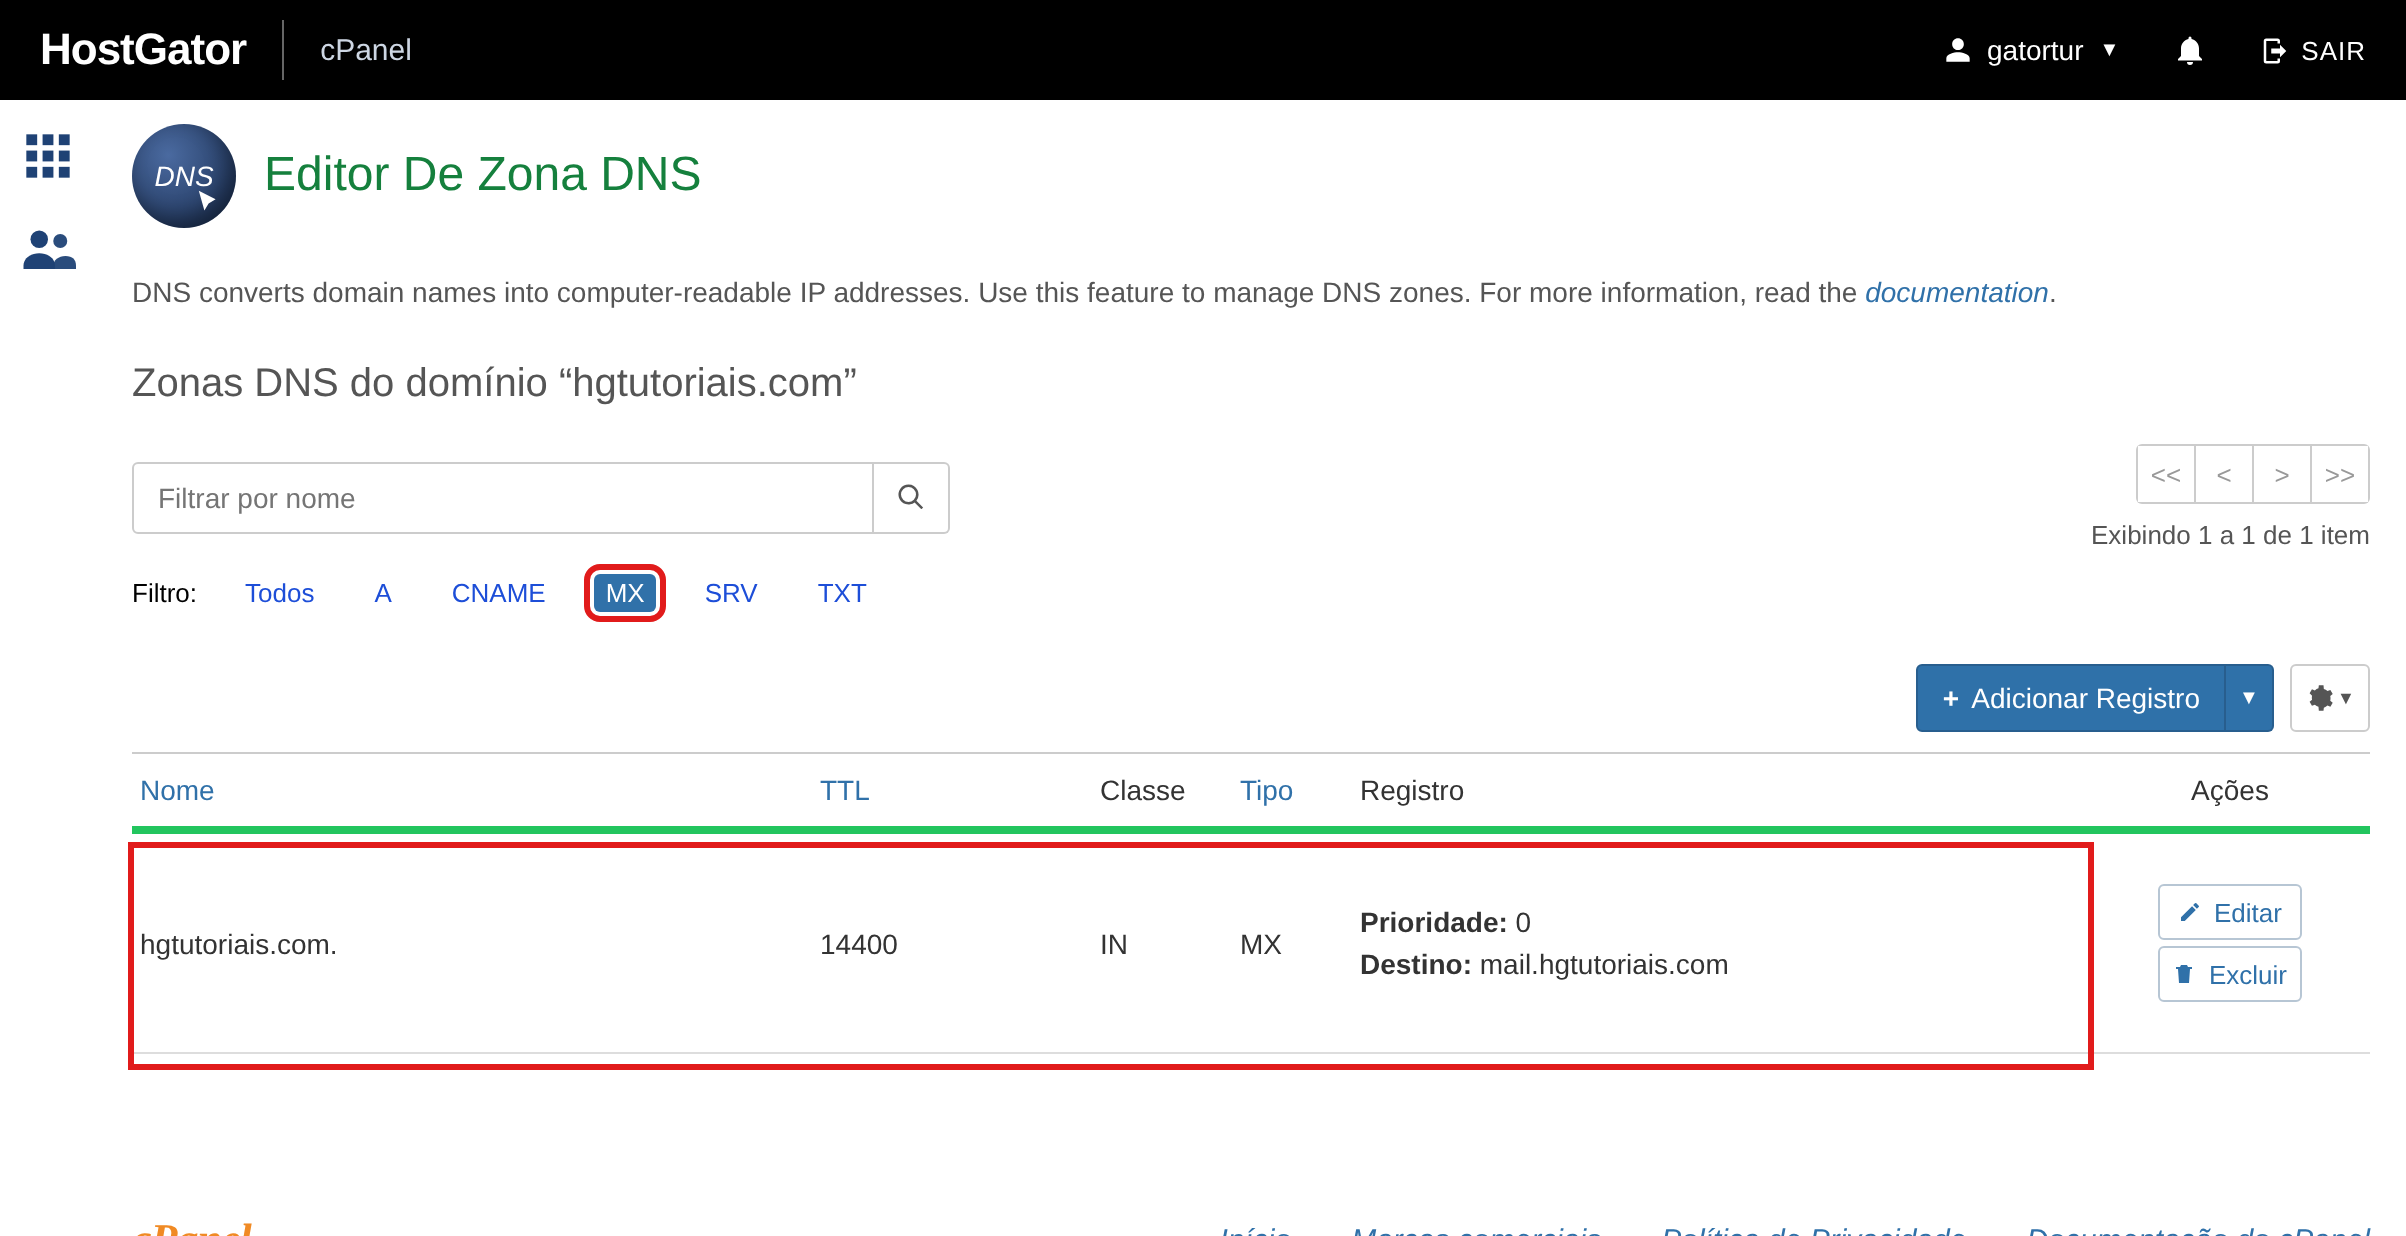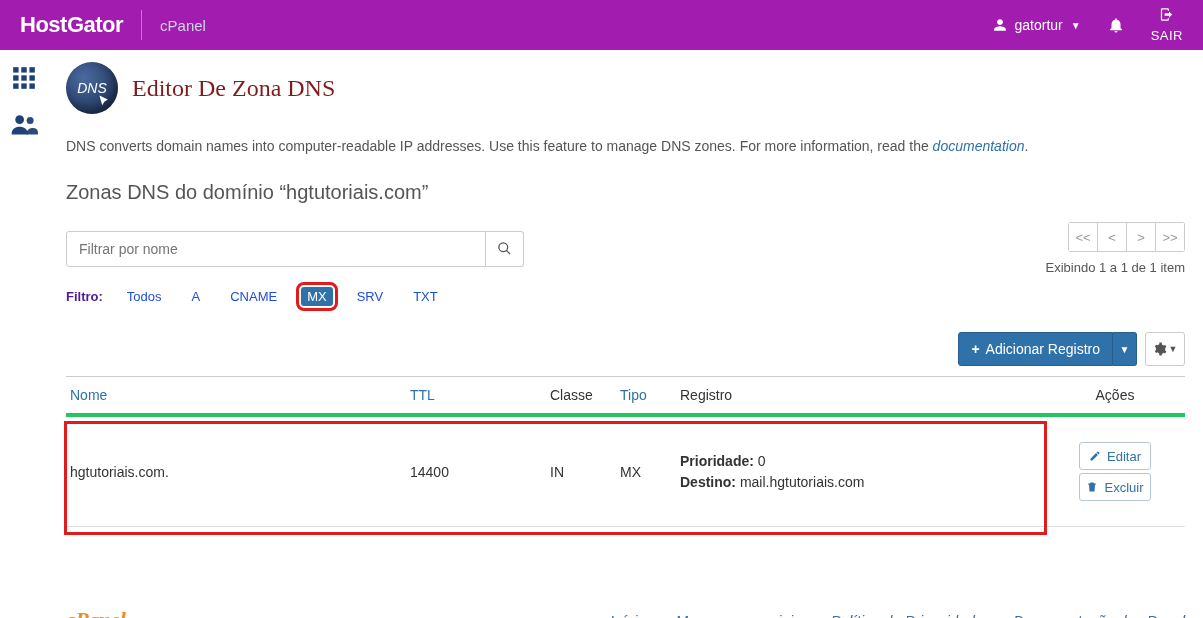--- a/index.html
+++ b/index.html
@@ -7,21 +7,21 @@
   body {
     font-family: -apple-system, BlinkMacSystemFont, "Segoe UI", Helvetica, Arial, sans-serif;
     font-size: 14px;
     color: #333;
     background: #fff;
   }
   a { color: #3071a9; text-decoration: none; font-style: italic; }
 
   
   .top-bar {
-    background: #a21caf;
+    background: #000000;
     color: #fff;
     height: 50px;
     display: flex;
     align-items: center;
     padding: 0 20px 0 20px;
   }
   .logo-holder { display:flex; align-items:center; }
   .logo-text {
     font-size: 22px;
     font-weight: 800;
@@ -33,21 +33,21 @@
   .logo-text .gator { color:#fff; }
   .logo-divider {
     width:1px; height:30px; background: rgba(255,255,255,0.4); margin: 0 18px;
   }
   .top-product { font-size: 15px; color: #cdd6e3; }
   .top-spacer { flex:1; }
   .top-right { display:flex; align-items:center; gap: 26px; text-align: center; }
   .top-user { display:flex; align-items:center; gap:8px; font-size:14px; cursor:pointer;}
   .top-user .caret { font-size:10px; }
   .top-bell svg, .top-user svg, .top-logout svg { fill:#fff; }
-  .top-bell, .top-logout { display:flex; align-items:center; cursor:pointer; gap:6px; font-size:13px;flex-direction:column;}
+  .top-bell, .top-logout { display:flex; align-items:center; cursor:pointer; gap:6px; font-size:13px;}
   .top-logout span { font-size:13px; letter-spacing:0.5px; }
 
   
   .layout { display:flex; min-height: calc(100% - 50px); }
   .side-rail {
     width: 48px;
     background: #fff;
     display:flex; flex-direction:column; align-items:center;
     padding-top: 14px;
     gap: 18px;
@@ -61,30 +61,30 @@
   .dns-icon {
     width:52px; height:52px; border-radius:50%;
     background: radial-gradient(circle at 35% 30%, #4a6aa0, #16294a);
     color:#fff; display:flex; align-items:center; justify-content:center;
     font-weight:400; font-size:14px; position:relative; font-style:italic;
     box-shadow: inset -4px -5px 10px rgba(0,0,0,0.35);
   }
   .dns-icon .cursor {
     position:absolute; right:6px; bottom:6px; width:14px; height:14px;
   }
-  .page-title { font-size:24px; font-weight:400; color:#7f1d1d;font-family:Liberation Serif, serif; }
+  .page-title { font-size:24px; font-weight:400; color:#15803d; }
 
   .description { margin-top: 22px; color:#555; line-height:1.5; }
 
   .section-title { font-size: 20px; font-weight:400; color:#555; margin-top: 24px; margin-bottom: 18px; }
 
   .filter-row { display:flex; align-items:center; gap:0; }
   .search-group { display:flex; }
   .search-input {
-    width: 420px;
+    width: 371px;
     height: 36px;
     border: 1px solid #ccc;
     border-radius: 3px 0 0 3px;
     padding: 0 12px;
     font-size: 14px;
     outline:none;
     color: #555;
   }
   .search-btn {
     width: 38px; height: 36px;
@@ -111,21 +111,21 @@
     padding: 0 6px;
     color:#999;
     cursor:pointer;
     font-size:13px;
     margin-left: -1px;
   }
   .pager button:first-child{ margin-left:0; }
   .count-text { margin-top:8px; color:#555; font-size:13px; text-align:right; display:block;}
 
   .filter-line { margin-top: 12px; display:flex; align-items:center; gap: 18px; font-size: 13px; }
-  .filter-label { font-weight:700; color:#4c1d95;text-align:center; }
+  .filter-label { font-weight:400; color:#000000;text-align:center; }
   .filter-item { color:#1d4ed8; cursor:pointer; padding: 2px 6px; border-radius:3px; font-size:13px;}
   .filter-item.active {
     background:#3071a9; color:#fff;
     outline: 3px solid #e11b1b;
     outline-offset: 2px;
   }
 
   .actions-row { display:flex; justify-content:flex-end; margin-top: 26px; gap:8px; align-items:stretch; }
   .btn-primary {
     background: #2f71a9;

